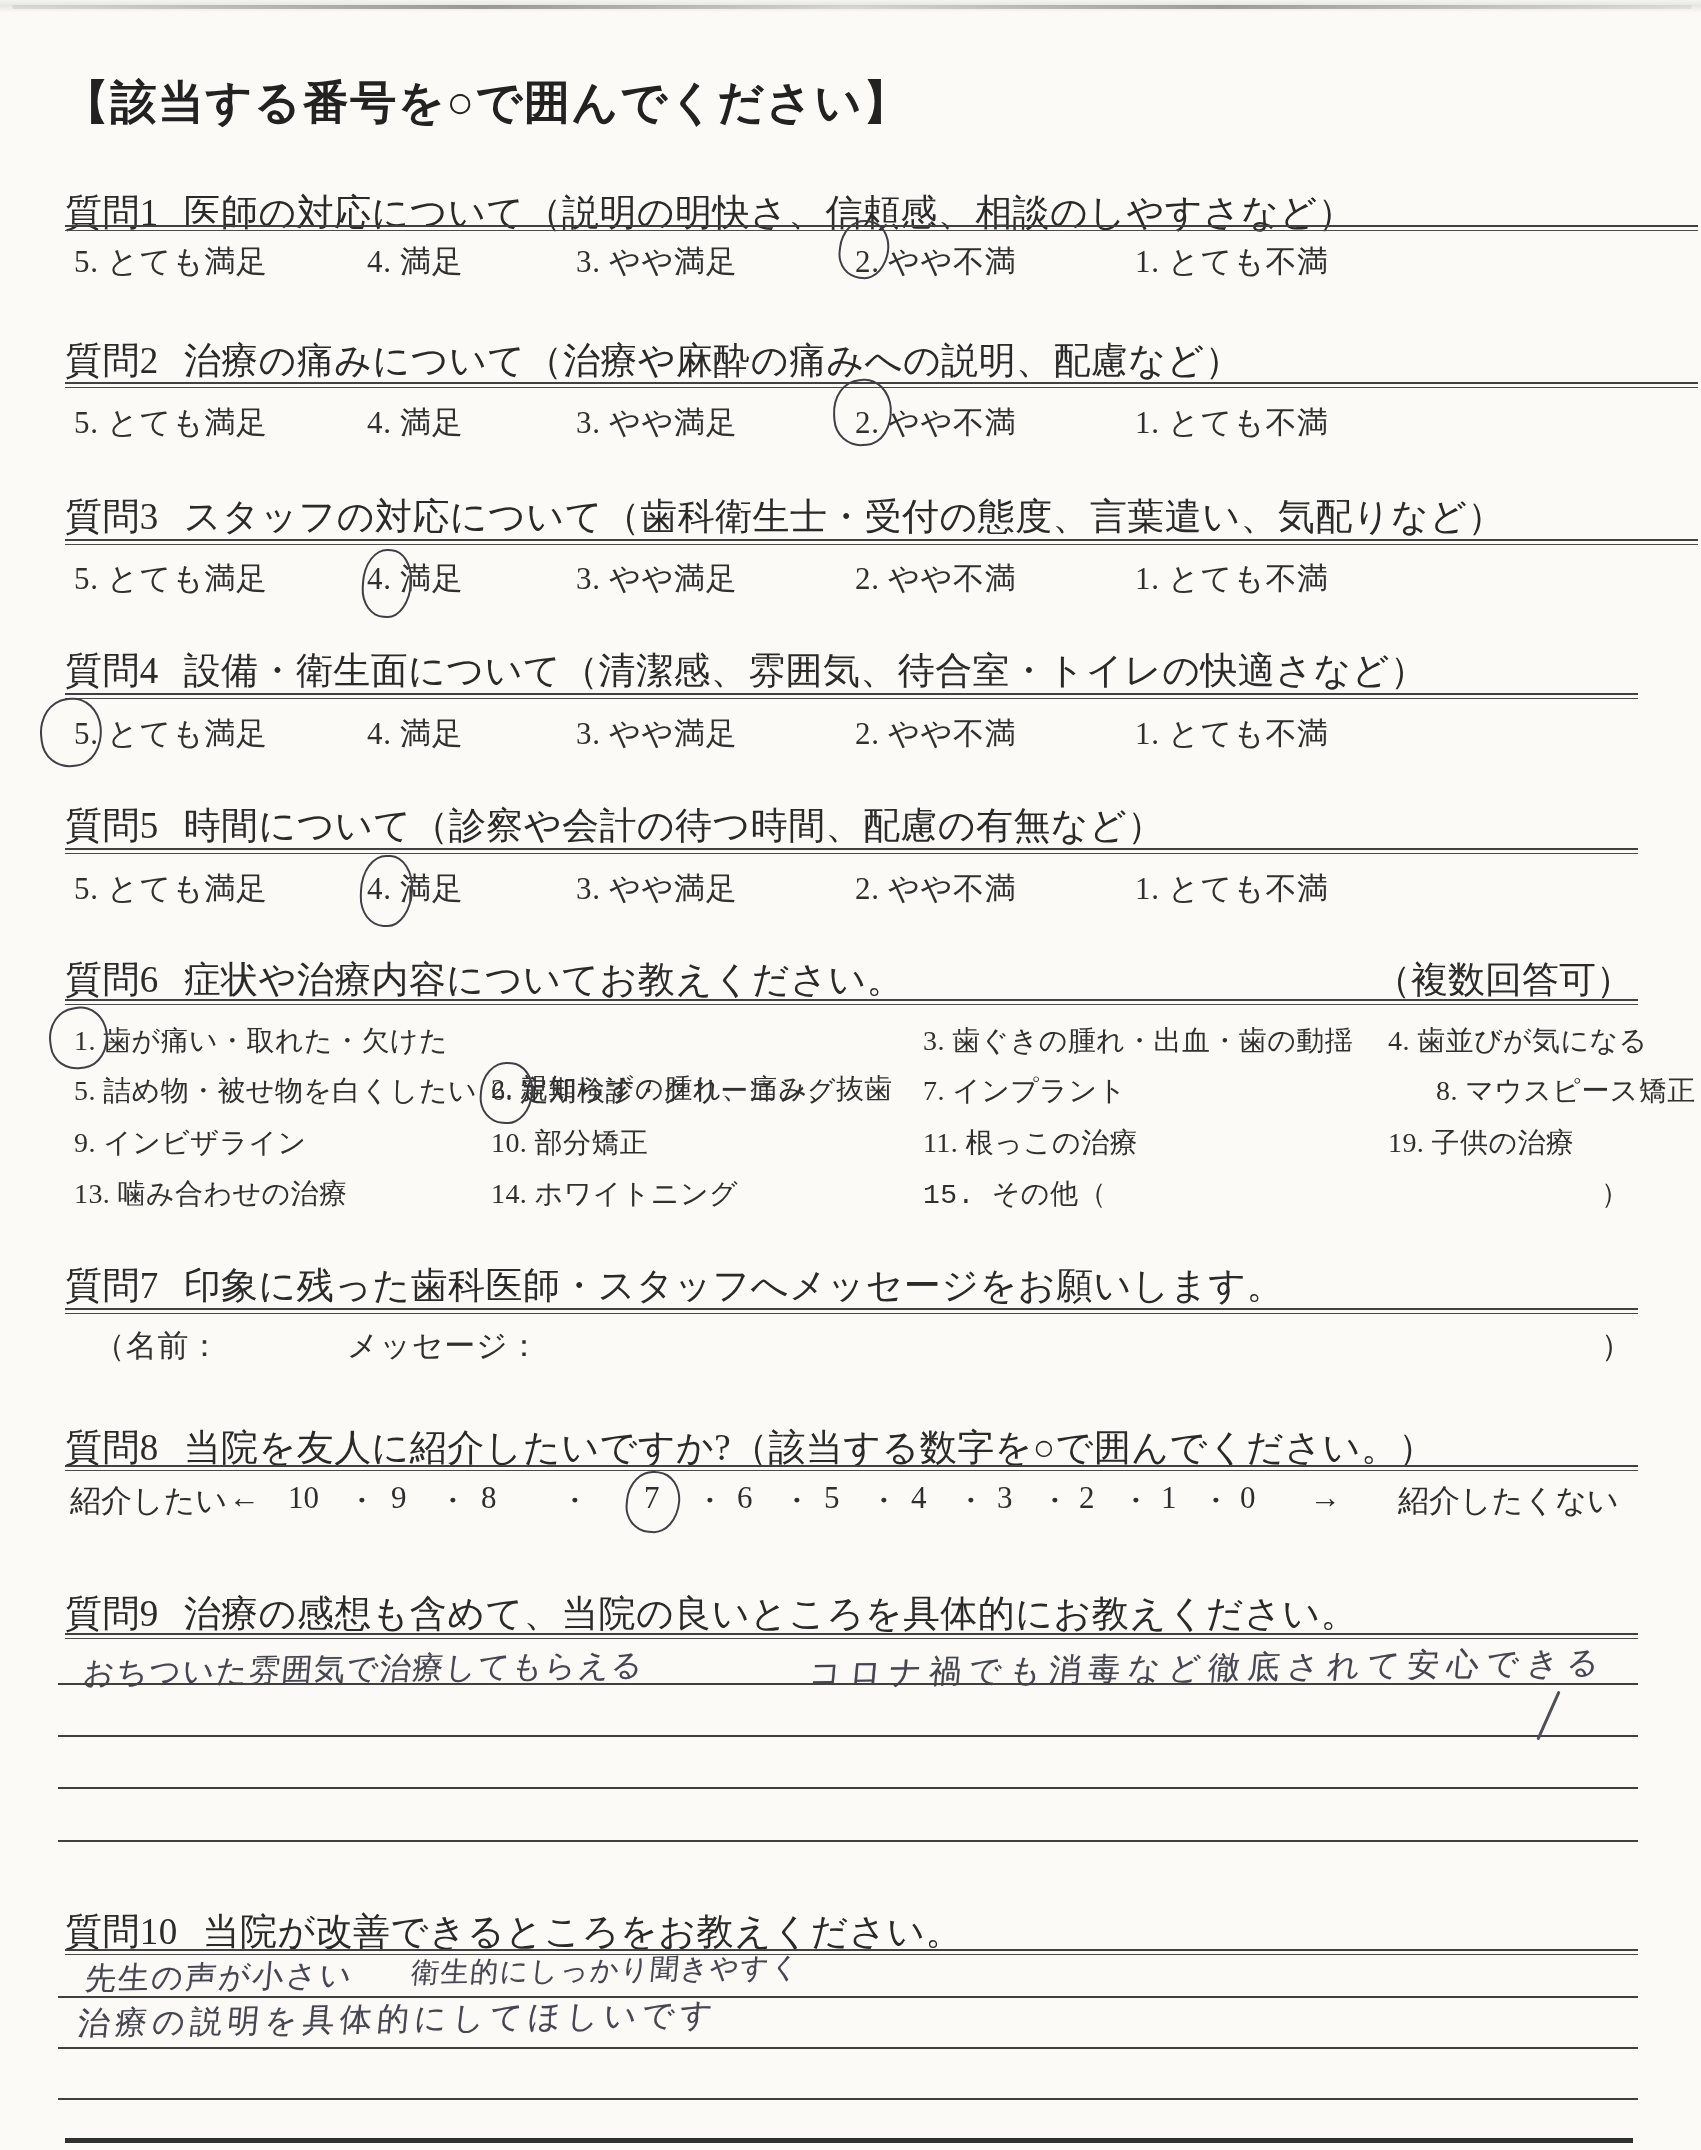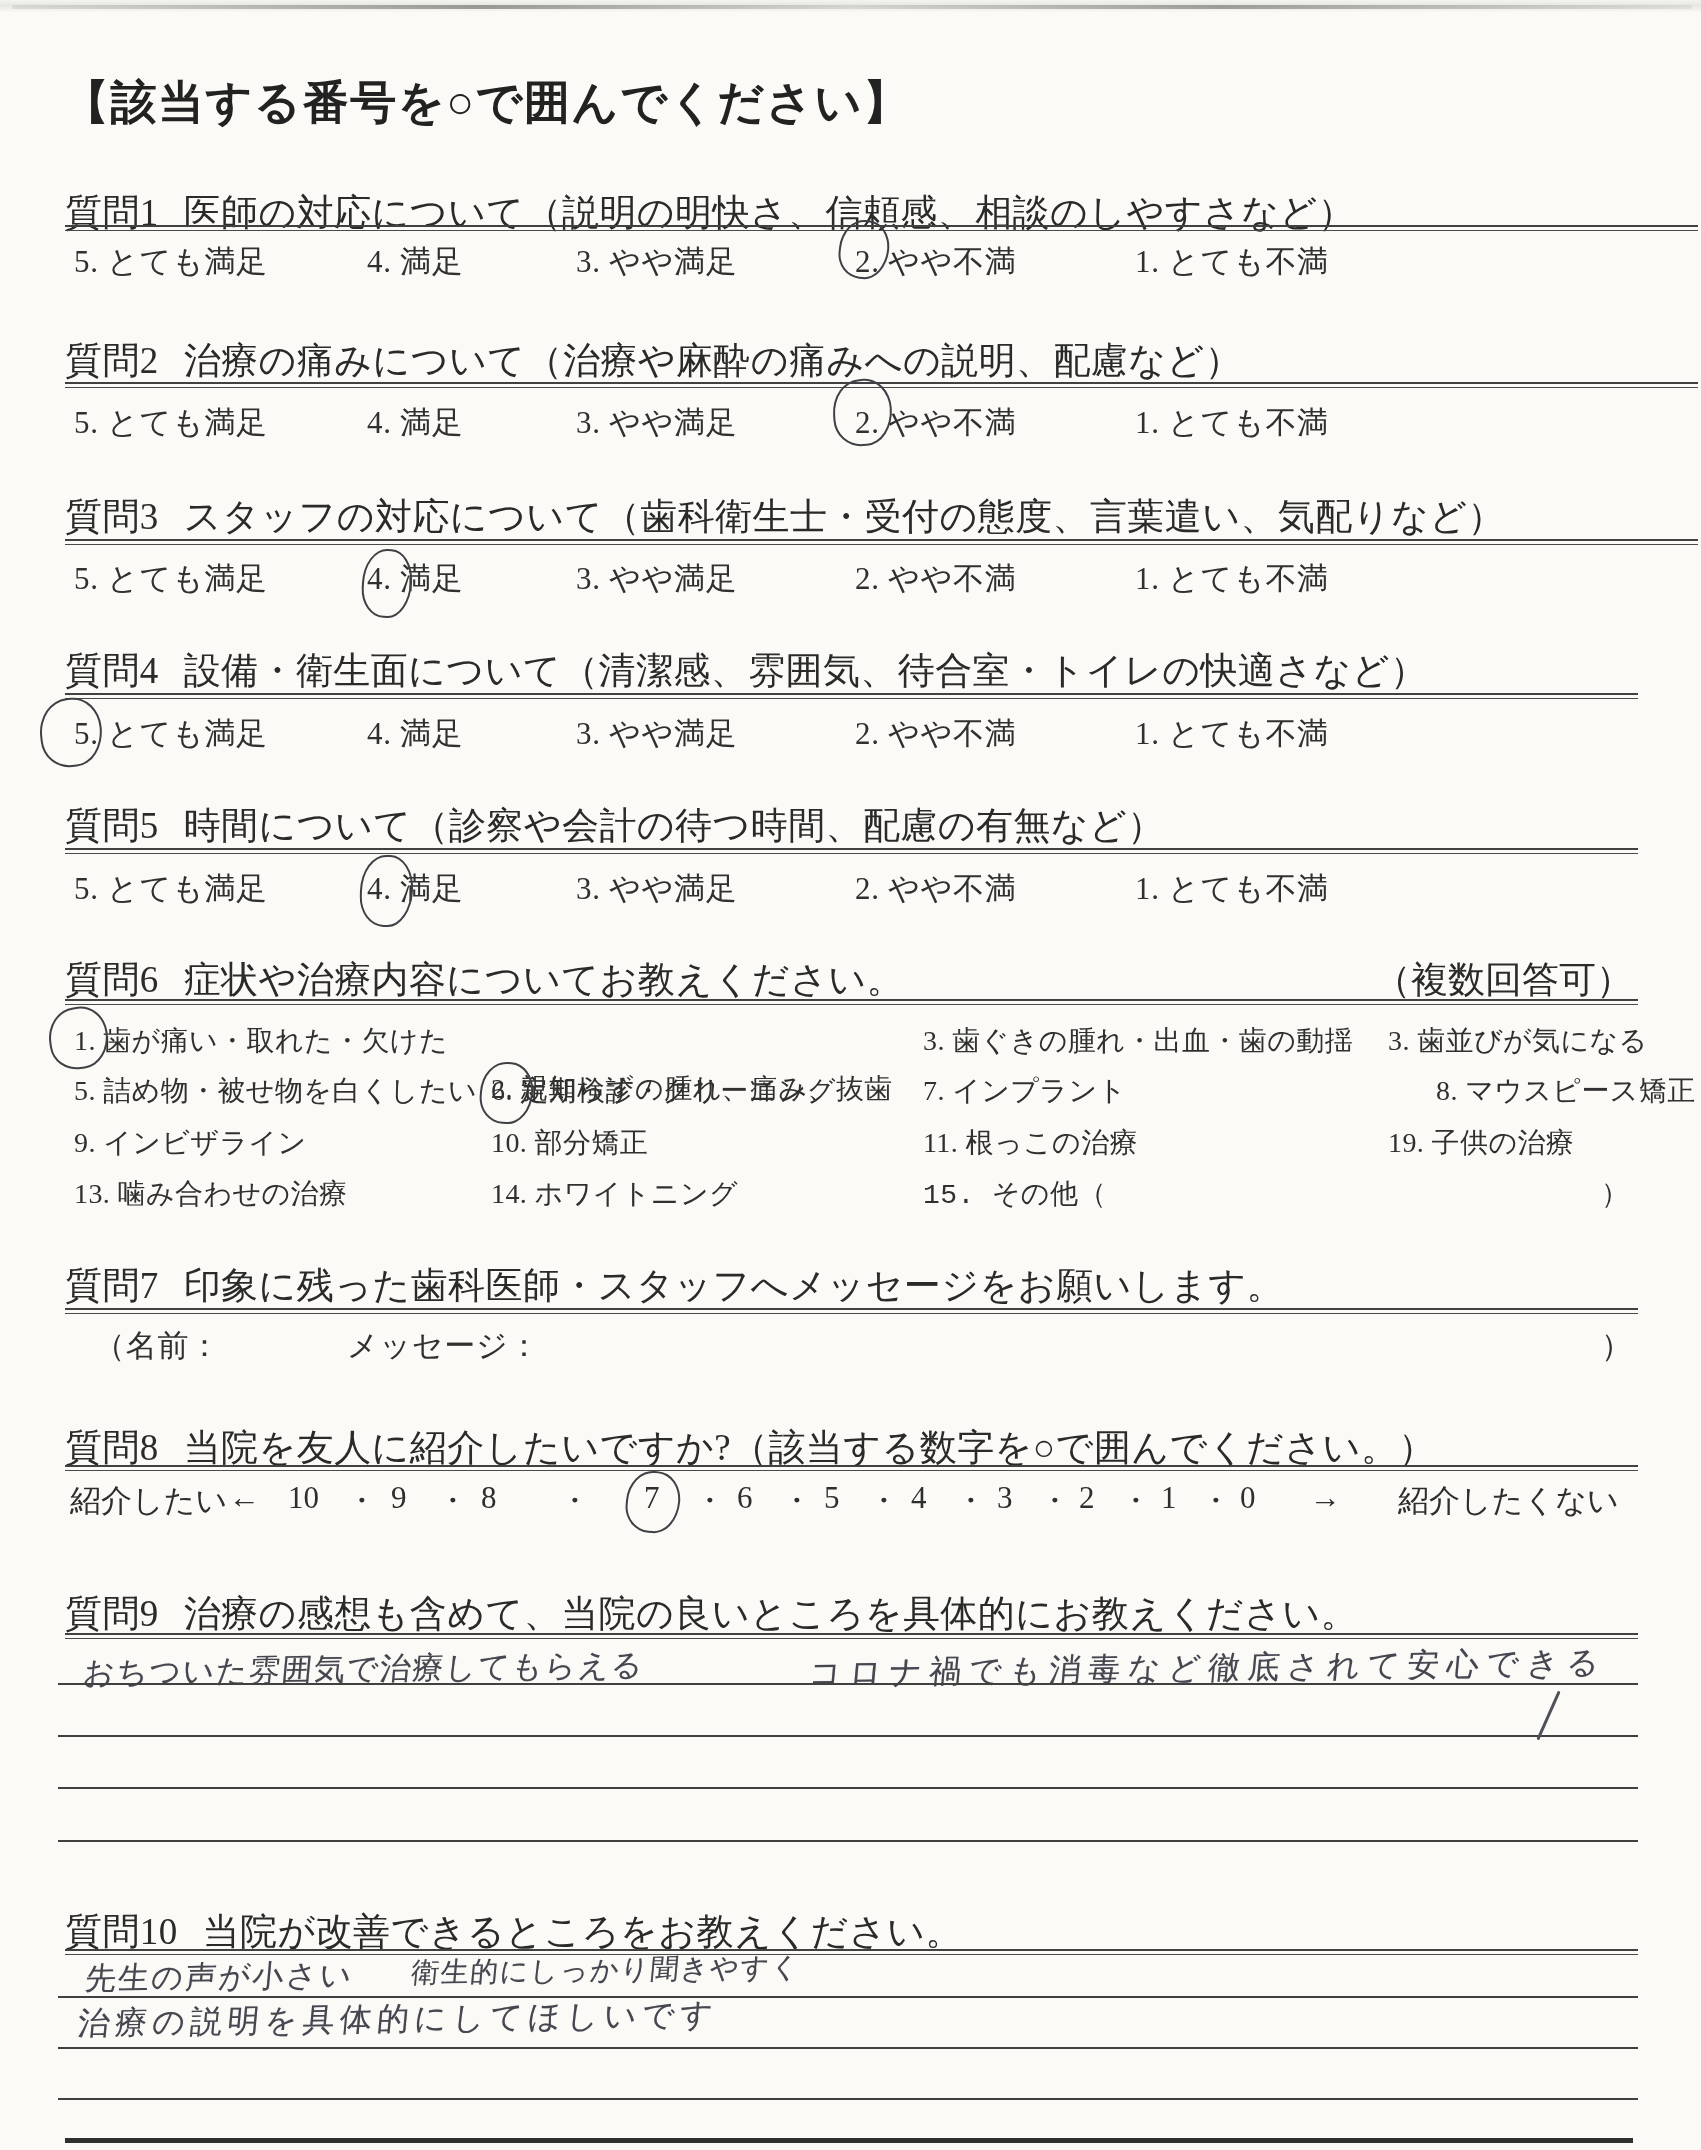--- a/index.html
+++ b/index.html
@@ -99,21 +99,21 @@
   </section>
 
   <section>
     <div class="t hdr" style="left:65px;top:955px;"><span>質問6</span><span class="hsp">症状や治療内容についてお教えください。</span></div>
     <span class="note" style="right:68px;top:955px;">（複数回答可）</span>
     <div class="drule" style="top:999px;"></div>
 
     <span class="t itm" style="left:74px;top:1022px;">1. 歯が痛い・取れた・欠けた</span>
     <span class="t itm" style="left:491px;top:1022px;margin-top:48px;">2. 親知らずの腫れ、痛み、抜歯</span>
     <span class="t itm" style="left:923px;top:1022px;">3. 歯ぐきの腫れ・出血・歯の動揺</span>
-    <span class="t itm" style="left:1388px;top:1022px;">3. 歯並びが気になる</span>
+    <span class="t itm" style="left:1388px;top:1022px;">4. 歯並びが気になる</span>
 
     <span class="t itm" style="left:74px;top:1072px;">5. 詰め物・被せ物を白くしたい</span>
     <span class="t itm" style="left:491px;top:1072px;">6. 定期検診・クリーニング</span>
     <span class="t itm" style="left:923px;top:1072px;">7. インプラント</span>
     <span class="t itm" style="left:1388px;top:1072px;margin-left:48px;">8. マウスピース矯正</span>
 
     <span class="t itm" style="left:74px;top:1124px;">9. インビザライン</span>
     <span class="t itm" style="left:491px;top:1124px;">10. 部分矯正</span>
     <span class="t itm" style="left:923px;top:1124px;">11. 根っこの治療</span>
     <span class="t itm" style="left:1388px;top:1124px;">19. 子供の治療</span>

